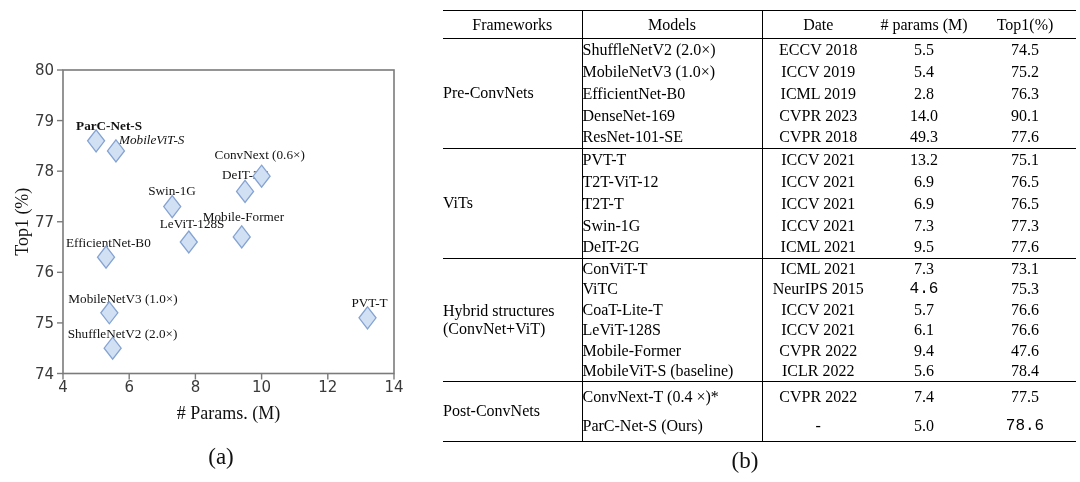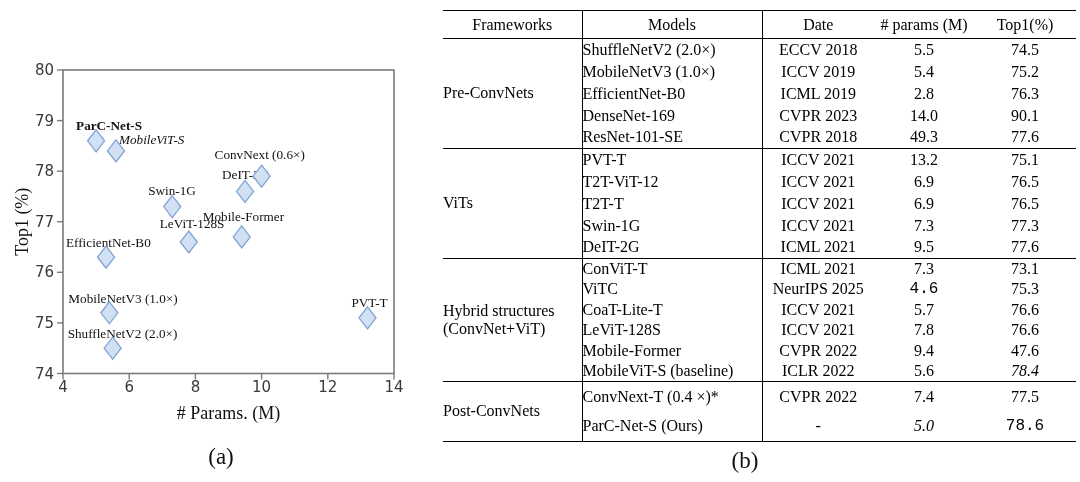--- a/index.html
+++ b/index.html
@@ -18,21 +18,21 @@
   .results thead th{height:27px;border-bottom:1.9px solid #000;}
   .results tbody{border-top:1.6px solid #000;}
   .results tbody tr{height:22px;}
   .results tbody:nth-of-type(3) tr{height:20.5px;}
   .results tbody:nth-of-type(4) tr{height:30px;}
   .v1,.v2{border-right:1.4px solid #000;}
   .fw{text-align:left;line-height:1.15;}
   .model{text-align:left;padding-left:11px;}
   .model-h{text-align:center;padding-left:13px;}
   .date,.params,.top1,.center-h{text-align:center;}
-  .b{font-weight:bold;font-family:Liberation Mono, monospace;} .i{font-style:italic;}
+  .b{font-weight:bold;font-family:Liberation Mono, monospace;} .i{}
 </style>
 </head>
 <body>
 
 <div class="page">
   <svg class="plot" width="434" height="482">
       <rect x="63" y="70" width="331" height="303.5" fill="none" stroke="#7b7b7b" stroke-width="1.6"></rect>
       <line x1="63" y1="373.5" x2="63" y2="379.5" stroke="#7b7b7b" stroke-width="1.4"></line>
       <text x="63" y="391.5" text-anchor="middle" font-size="15" fill="#3a3a3a" style="font-family:&quot;DejaVu Sans&quot;, sans-serif">4</text>
       <line x1="129.2" y1="373.5" x2="129.2" y2="379.5" stroke="#7b7b7b" stroke-width="1.4"></line>
@@ -171,34 +171,34 @@
       <tbody>
         <tr>
           <td rowspan="6" class="fw v1">Hybrid structures (ConvNet+ViT)</td>
           <td class="model v2">ConViT-T</td>
           <td class="date">ICML 2021</td>
           <td class="params">7.3</td>
           <td class="top1">73.1</td>
         </tr>
         <tr>
           <td class="model v2">ViTC</td>
-          <td class="date">NeurIPS 2025</td>
+          <td class="date">NeurIPS 2015</td>
           <td class="params b">4.6</td>
           <td class="top1">75.3</td>
         </tr>
         <tr>
           <td class="model v2">CoaT-Lite-T</td>
           <td class="date">ICCV 2021</td>
           <td class="params">5.7</td>
           <td class="top1">76.6</td>
         </tr>
         <tr>
           <td class="model v2">LeViT-128S</td>
           <td class="date">ICCV 2021</td>
-          <td class="params">7.8</td>
+          <td class="params">6.1</td>
           <td class="top1">76.6</td>
         </tr>
         <tr>
           <td class="model v2">Mobile-Former</td>
           <td class="date">CVPR 2022</td>
           <td class="params">9.4</td>
           <td class="top1">47.6</td>
         </tr>
         <tr>
           <td class="model v2">MobileViT-S (baseline)</td>

